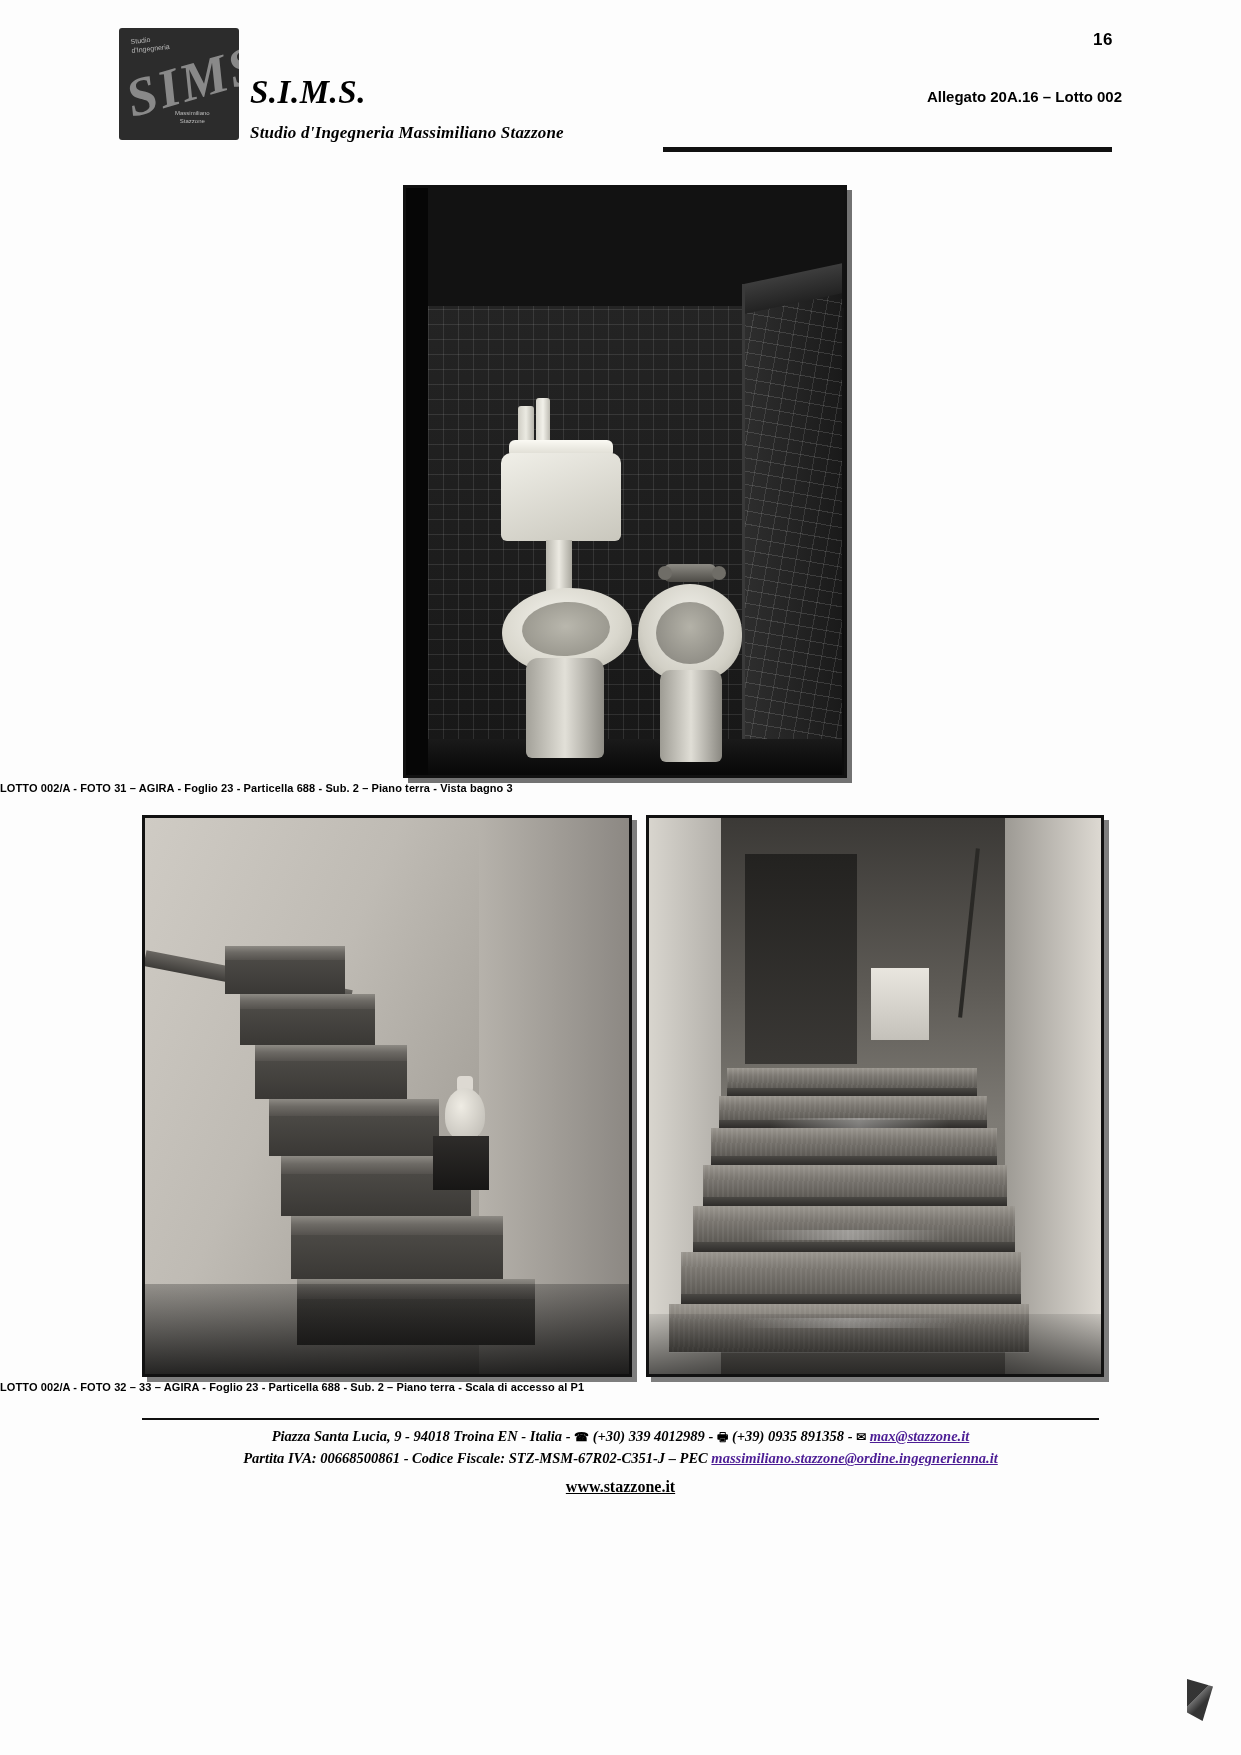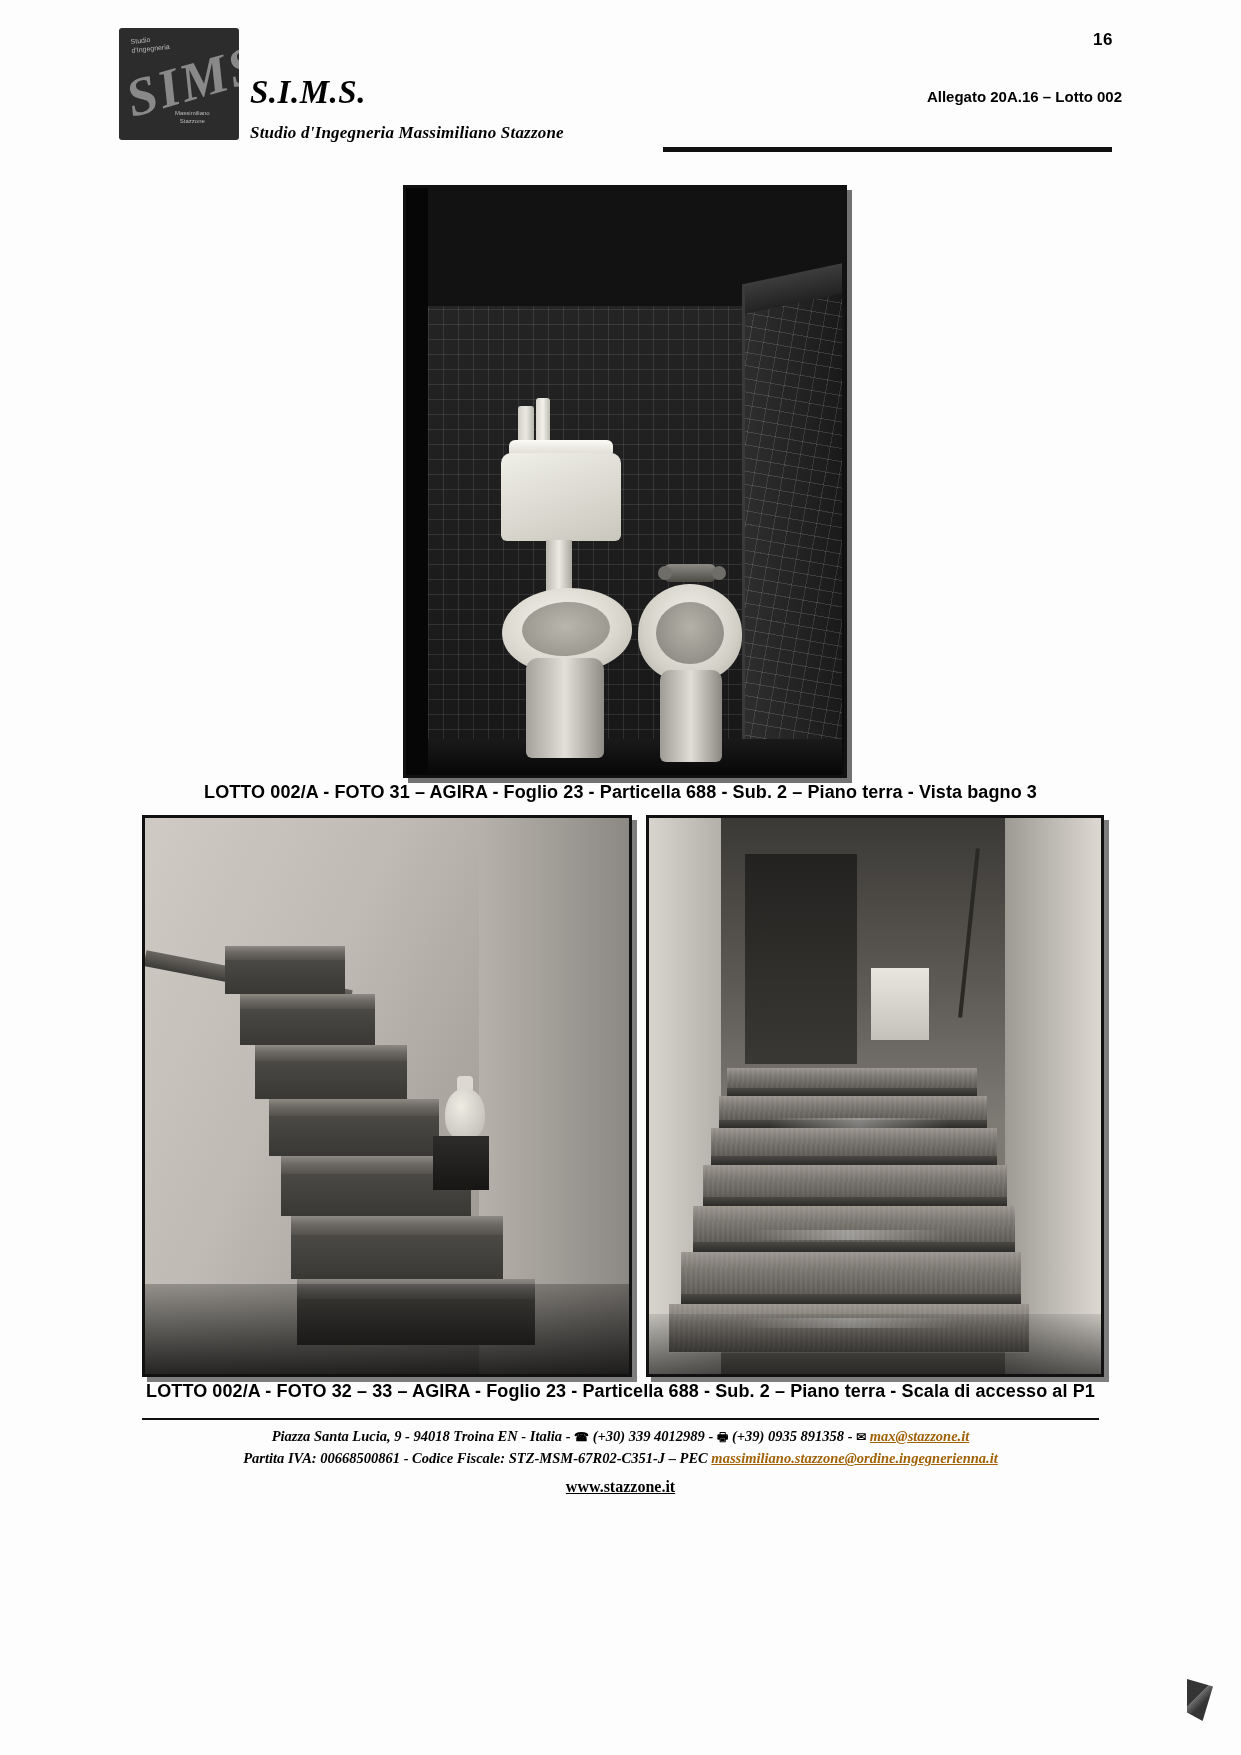--- a/index.html
+++ b/index.html
@@ -233,22 +233,21 @@
   .p1-tap-l { position:absolute; left:252px; top:378px; width:14px;height:14px;border-radius:50%;background:#6f6d67;}
   .p1-tap-r { position:absolute; left:306px; top:378px; width:14px;height:14px;border-radius:50%;background:#6f6d67;}
   .p1-floor {
     position: absolute; left: 22px; bottom: 0; width: 414px; height: 36px;
     background: linear-gradient(180deg,#1a1a1a,#070707);
   }
 
   .caption {
     position: absolute;
     width: 100%;
-    text-align: center;
-    font-size: 18px;
+    font-size: 11px;
     font-weight: bold;
     letter-spacing: 0.1px;
   }
   .caption1 { top: 782px; left: 0; }
 
   
   .photo2-frame {
     position: absolute;
     left: 142px;
     top: 815px;
@@ -375,21 +374,21 @@
     text-align: center;
     font-family: "Liberation Serif", serif;
     font-style: italic;
     font-weight: bold;
     font-size: 14.5px;
     line-height: 1.55;
   }
   .footer .line { white-space: nowrap; }
   .footer a, .footer .link {
     text-decoration: underline;
-    color: #a16207;
+    color: #4c1d95;
   }
   .footer .site {
     margin-top: 5px;
     font-family: "Liberation Serif", serif;
     font-style: normal;
     font-weight: bold;
     font-size: 16px;
     text-decoration: underline;
   }
   .ico { font-style: normal; font-size: 12px; }

